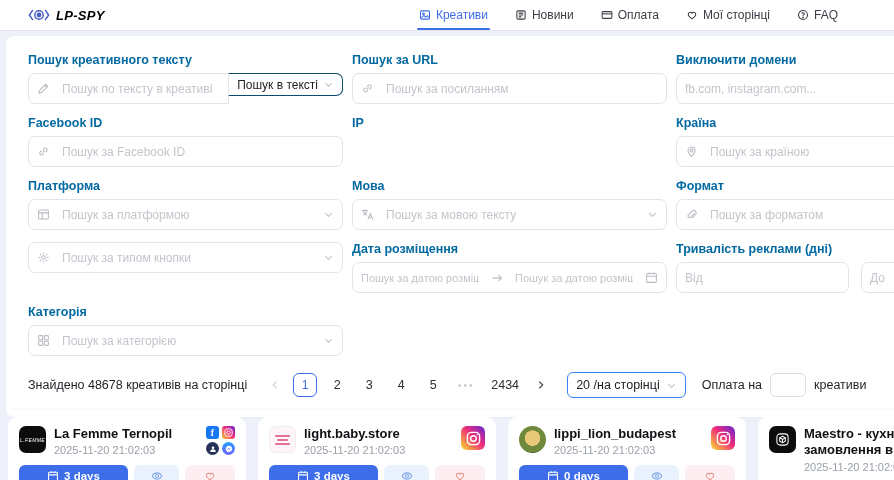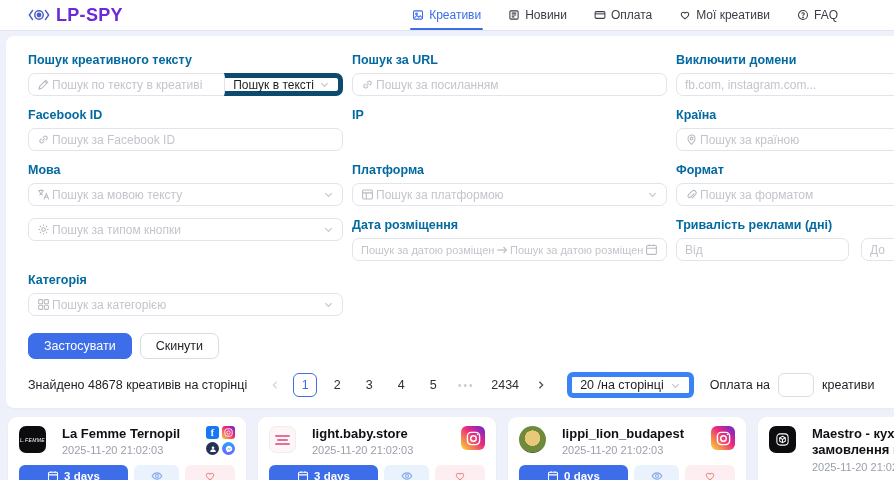--- a/index.html
+++ b/index.html
@@ -11,47 +11,47 @@
     color:#1c1e24;
   }
   
   .topbar {
     position:absolute; top:0; left:0; width:894px; height:30px;
     background:#ffffff; display:flex; align-items:center;
     padding:0 56px 0 28px; box-shadow:0 1px 0 rgba(30,40,80,.06);
     z-index:5;
   }
   .logo { display:flex; align-items:center; gap:6px; }
-  .logo-text { font-size:18px; font-weight:bold; color:#6d28d9; letter-spacing:.3px; }
+  .logo-text { font-size:13px; font-weight:bold; font-style:italic; color:#000000; letter-spacing:.3px; }
   .nav { margin-left:auto; display:flex; gap:27px; height:100%; }
   .nav-item { display:flex; align-items:center; gap:5px; font-size:12px; color:#3a3d45; height:100%; position:relative; cursor:pointer; }
   .nav-item svg { width:12px; height:12px; }
   .nav-item.active { color:#3d6de8; }
   .nav-item.active::after { content:""; position:absolute; left:-2px; right:-2px; bottom:0; height:2px; background:#3d6de8; border-radius:2px; }
   
   .filter-card {
     position:absolute; top:36px; left:6px; width:985px; 
     background:#fff; border-radius:8px; padding:17px 0 18px 22px;
     box-shadow:0 1px 2px rgba(20,30,60,.03);
   }
   .fgrid { display:grid; grid-template-columns:315px 315px 315px; column-gap:9px; row-gap:12px; }
   .fgroup { display:flex; flex-direction:column; }
   .flabel { font-size:12.5px; font-weight:bold; color:#0369a1; margin-bottom:6px; }
   .fbox {
-    height:23px; border:1px solid #e2e4e9; border-radius:7px; background:#fff;
-    display:flex; align-items:center; padding:0 8px; gap:2px; font-size:12px;
+    height:31px; border:1px solid #e2e4e9; border-radius:7px; background:#fff;
+    display:flex; align-items:center; padding:0 8px; gap:12px; font-size:12px;
   }
   .fbox input { border:none; outline:none; flex:1; min-width:0; font-size:12px; font-family:inherit; color:#1c1e24; background:transparent; }
   .fbox input::placeholder { color:#c2c5cc; }
   .ficon { width:13px; height:13px; color:#b7bac2; flex:none; }
   .chev { width:11px; height:11px; color:#c4c7cd; flex:none; margin-left:auto; }
   .addon-group { display:flex; }
   .addon-group .fbox.main { flex:1; border-radius:7px 0 0 7px; }
   .mode-box {
-    border:5px solid #0c4a6e; border-left:1px solid #e2e4e9; margin-left:-1px;
+    border:1px solid #0c4a6e; border-left:1px solid #e2e4e9; margin-left:-1px;
     border-radius:0 7px 7px 0; height:23px; display:flex; align-items:center;
     gap:5px; padding:0 8px; font-size:12px; color:#1c1e24; background:#fff; cursor:pointer; white-space:nowrap;
   }
   .range-split { display:flex; gap:12px; }
   .range-split .fbox { flex:1; }
   .date-box input { font-size:11px; }
   .arrow-mid { width:12px; height:12px; color:#c4c7cd; flex:none; }
   .btn-row { display:flex; gap:8px; margin-top:17px; }
   .btn { height:24px; border-radius:7px; font-size:12.5px; padding:12px 15px; display:flex; align-items:center; cursor:pointer; font-family:inherit; }
   .btn.primary { background:#3d6de8; color:#fff; border:1px solid #3d6de8; }
@@ -64,30 +64,30 @@
     box-shadow:0 1px 2px rgba(20,30,60,.03);
   }
   .summary { margin-right:10px; }
   .pg { width:24px; height:24px; display:flex; align-items:center; justify-content:center; cursor:pointer; color:#2c2f36; border-radius:6px; }
   .pg.current { border:1px solid #3d6de8; color:#3d6de8; }
   .pg-arrow { width:20px; height:24px; display:flex; align-items:center; justify-content:center; cursor:pointer; }
   .pg-arrow svg { width:10px; height:10px; }
   .pg-arrow.disabled { color:#d4d7dd; }
   .pg-arrow.enabled { color:#51545c; }
   .dots { color:#c6c9cf; letter-spacing:2px; font-size:10px; width:26px; text-align:center; cursor:pointer; }
-  .size-select { border:5px solid #3b82f6; border-radius:6px; height:26px; display:flex; align-items:center; gap:6px; padding:0 8px; margin-left:8px; cursor:pointer; white-space:nowrap; }
+  .size-select { border:1px solid #3b82f6; border-radius:6px; height:26px; display:flex; align-items:center; gap:6px; padding:0 8px; margin-left:8px; cursor:pointer; white-space:nowrap; }
   .goto-label { margin-left:8px; }
   .goto-input { width:36px; height:24px; border:1px solid #dbdde3; border-radius:6px; outline:none; font-family:inherit; padding:0 6px; }
   
   .cards { position:absolute; top:417px; left:8px; display:flex; gap:12px; }
   .card {
     width:238px; height:110px; background:#fff; border-radius:9px;
     padding:9px 11px; box-shadow:0 1px 2px rgba(20,30,60,.05); flex:none;
   }
-  .card-head { display:flex; gap:16px; }
+  .card-head { display:flex; gap:8px; }
   .avatar { width:27px; height:27px; border-radius:7px; flex:none; display:flex; align-items:center; justify-content:center; overflow:hidden; }
   .av-dark { background:#0c0c0e; color:#fff; font-size:5px; letter-spacing:.4px; font-style:italic; }
   .av-light { background:#fdf5f6; border:1px solid #eee; flex-direction:column; gap:2px; }
   .av-light i { display:block; width:15px; height:2px; background:#e0709b; border-radius:1px; }
   .av-light i:nth-child(2){ width:11px; }
   .av-lion { background:radial-gradient(circle at 50% 45%, #e8c97a 0 38%, #6f8a3a 39% 70%, #4c5f28 71%); border-radius:50%; }
   .card-info { min-width:0; flex:1; }
   .card-title { font-size:13px; font-weight:bold; color:#0e1014; line-height:1.25; white-space:nowrap; }
   .card-title.wrap { white-space:normal; }
   .card-date { font-size:11px; color:#9aa0a9; margin-top:2px; }
@@ -139,21 +139,21 @@
       <svg viewBox="0 0 16 16" fill="none" stroke="currentColor" stroke-width="1.4">
           <rect x="1.5" y="3.5" width="13" height="9" rx="1.5"></rect>
           <path d="M1.5 6.5h13"></path>
         </svg>
       <span>Оплата</span>
     </div>
     <div class="nav-item">
       <svg viewBox="0 0 16 16" fill="none" stroke="currentColor" stroke-width="1.4">
           <path d="M8 13.2C3.6 10.2 2.2 7.8 3.4 5.7c.9-1.6 3.1-1.9 4.6-.3 1.5-1.6 3.7-1.3 4.6.3 1.2 2.1-.2 4.5-4.6 7.5z"></path>
         </svg>
-      <span>Мої креативи</span>
+      <span>Мої сторінці</span>
     </div>
     <div class="nav-item">
       <svg viewBox="0 0 16 16" fill="none" stroke="currentColor" stroke-width="1.4">
           <circle cx="8" cy="8" r="6"></circle>
           <path d="M6.3 6.3c.2-1 1-1.5 1.9-1.4.9.1 1.6.7 1.5 1.6-.1 1-1.1 1.2-1.7 1.9v.6"></path>
           <circle cx="8" cy="11.2" r=".5" fill="currentColor"></circle>
         </svg>
       <span>FAQ</span>
     </div>
   </div>
@@ -221,41 +221,41 @@
       <div class="fbox">
         <svg class="ficon" viewBox="0 0 16 16" fill="none" stroke="currentColor" stroke-width="1.3">
             <path d="M8 14S3.7 9.8 3.7 6.8a4.3 4.3 0 118.6 0C12.3 9.8 8 14 8 14z"></path>
             <circle cx="8" cy="6.8" r="1.7"></circle>
           </svg>
         <input placeholder="Пошук за країною" style="">
       </div>
     </div>
 
     <div class="fgroup">
+      <div class="flabel">Платформа</div>
+      <div class="fbox">
+        <svg class="ficon" viewBox="0 0 16 16" fill="none" stroke="currentColor" stroke-width="1.3">
+            <rect x="2" y="2.5" width="12" height="11" rx="1.3"></rect>
+            <path d="M2 6h12M6.5 6v7.5"></path>
+          </svg>
+        <input placeholder="Пошук за платформою" style="">
+        <svg class="chev" viewBox="0 0 12 12" fill="none" stroke="currentColor" stroke-width="1.4">
+            <path d="M2.5 4.5L6 8l3.5-3.5"></path>
+          </svg>
+      </div>
+    </div>
+
+    <div class="fgroup">
       <div class="flabel">Мова</div>
       <div class="fbox">
         <svg class="ficon" viewBox="0 0 16 16" fill="none" stroke="currentColor" stroke-width="1.3">
             <path d="M1.5 3h7M5 1.5V3M2.5 3c.6 2.6 2.3 4.7 4.5 6M7.5 3c-.6 2.6-2.3 4.7-4.5 6"></path>
             <path d="M8.5 14l3-7 3 7M9.6 11.5h3.8"></path>
           </svg>
         <input placeholder="Пошук за мовою тексту" style="">
-        <svg class="chev" viewBox="0 0 12 12" fill="none" stroke="currentColor" stroke-width="1.4">
-            <path d="M2.5 4.5L6 8l3.5-3.5"></path>
-          </svg>
-      </div>
-    </div>
-
-    <div class="fgroup">
-      <div class="flabel">Платформа</div>
-      <div class="fbox">
-        <svg class="ficon" viewBox="0 0 16 16" fill="none" stroke="currentColor" stroke-width="1.3">
-            <rect x="2" y="2.5" width="12" height="11" rx="1.3"></rect>
-            <path d="M2 6h12M6.5 6v7.5"></path>
-          </svg>
-        <input placeholder="Пошук за платформою" style="">
         <svg class="chev" viewBox="0 0 12 12" fill="none" stroke="currentColor" stroke-width="1.4">
             <path d="M2.5 4.5L6 8l3.5-3.5"></path>
           </svg>
       </div>
     </div>
 
     <div class="fgroup">
       <div class="flabel">Формат</div>
       <div class="fbox">
         <svg class="ficon" viewBox="0 0 16 16" fill="none" stroke="currentColor" stroke-width="1.3">

